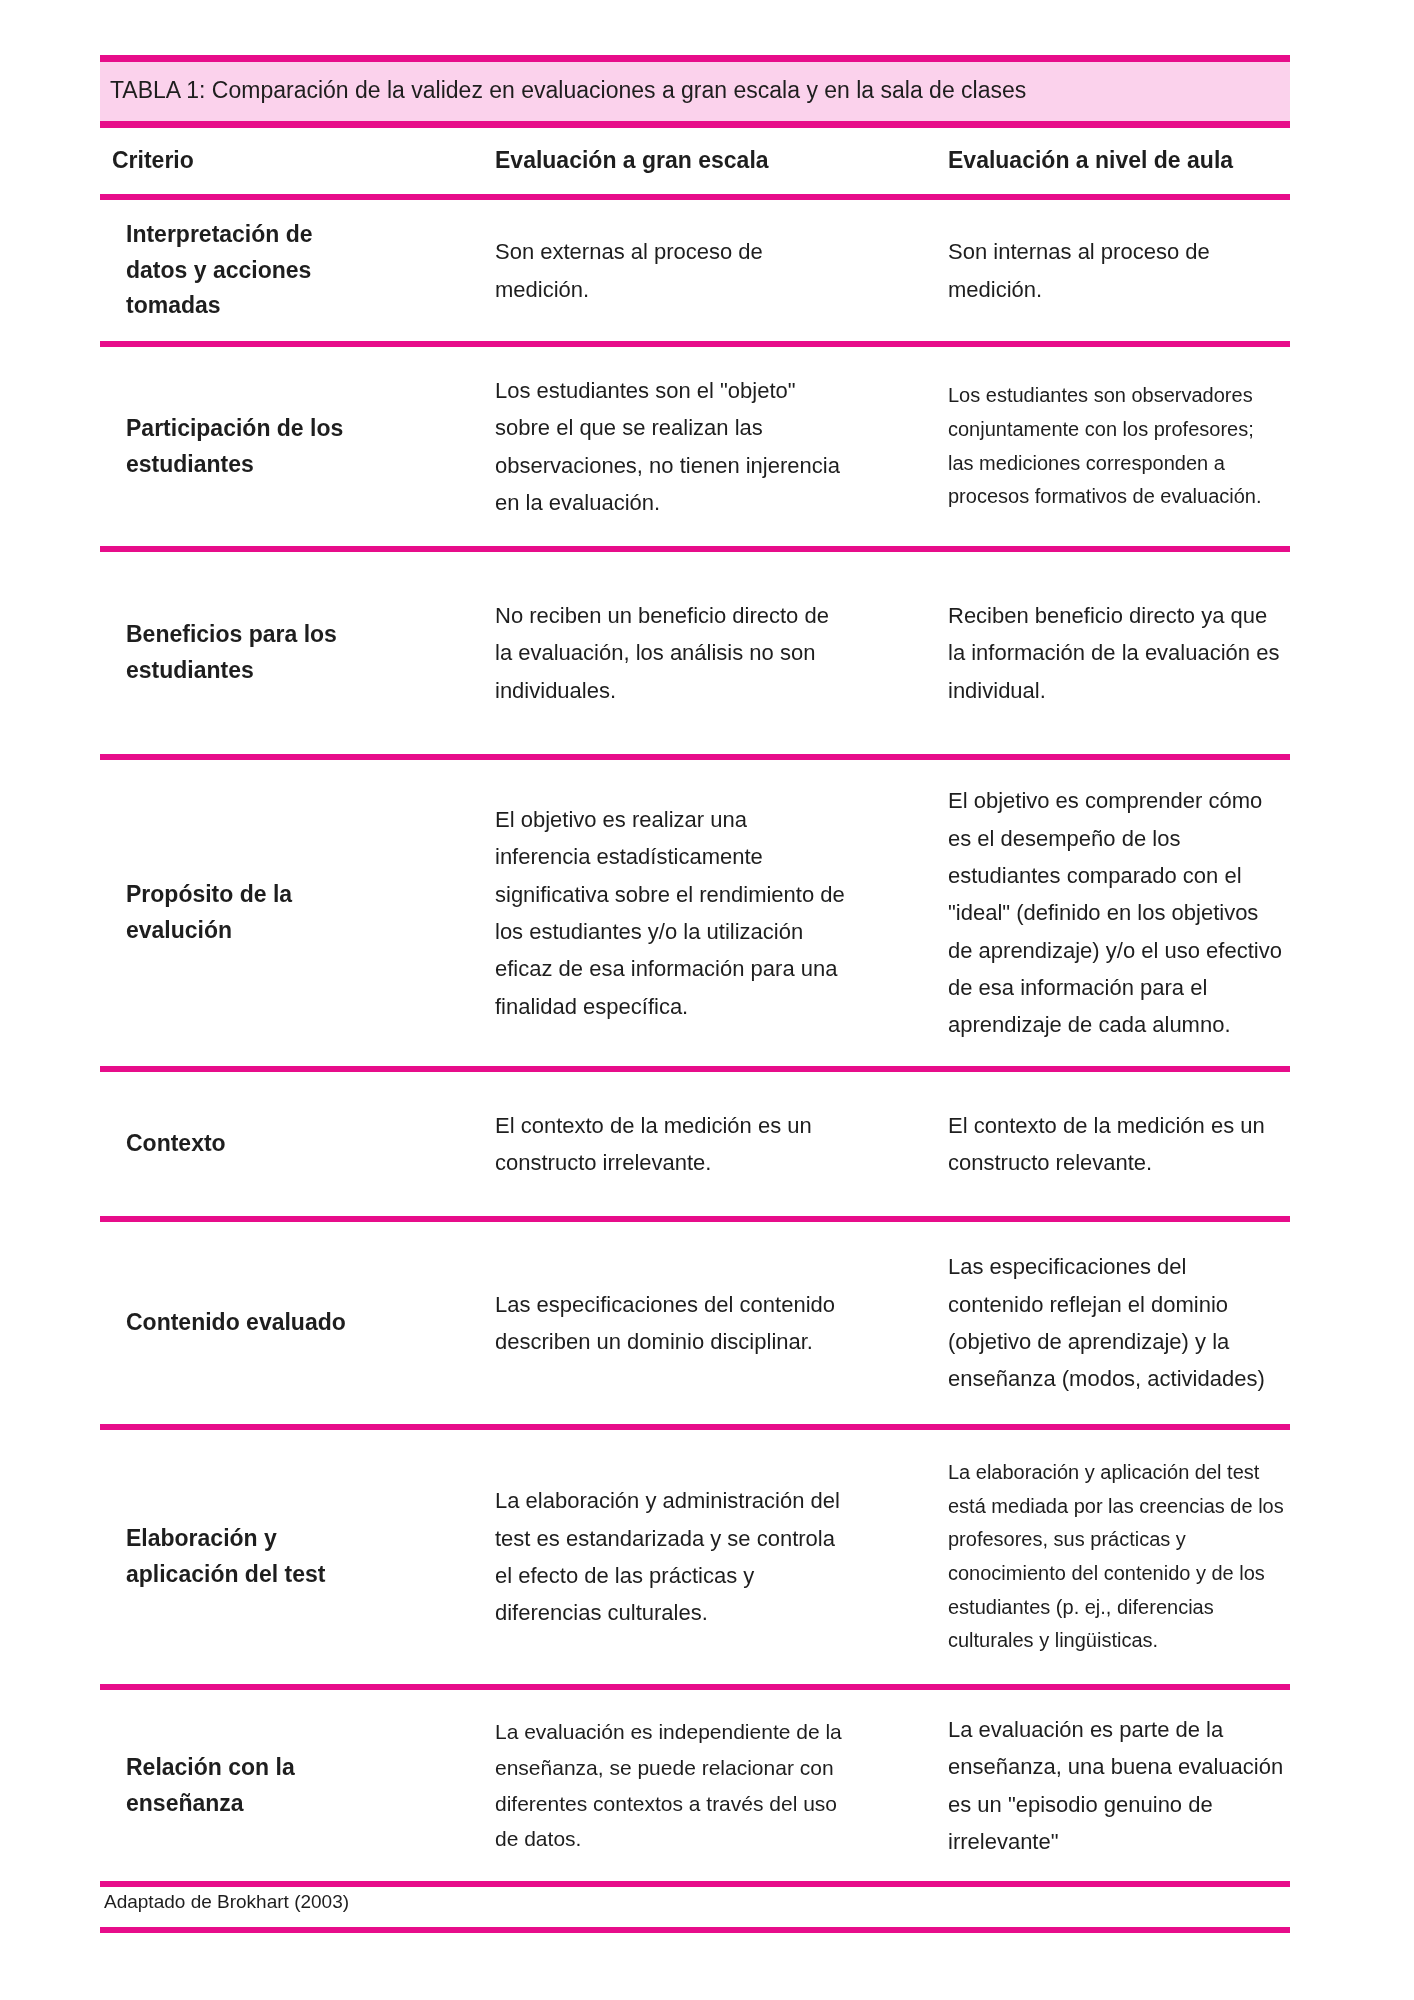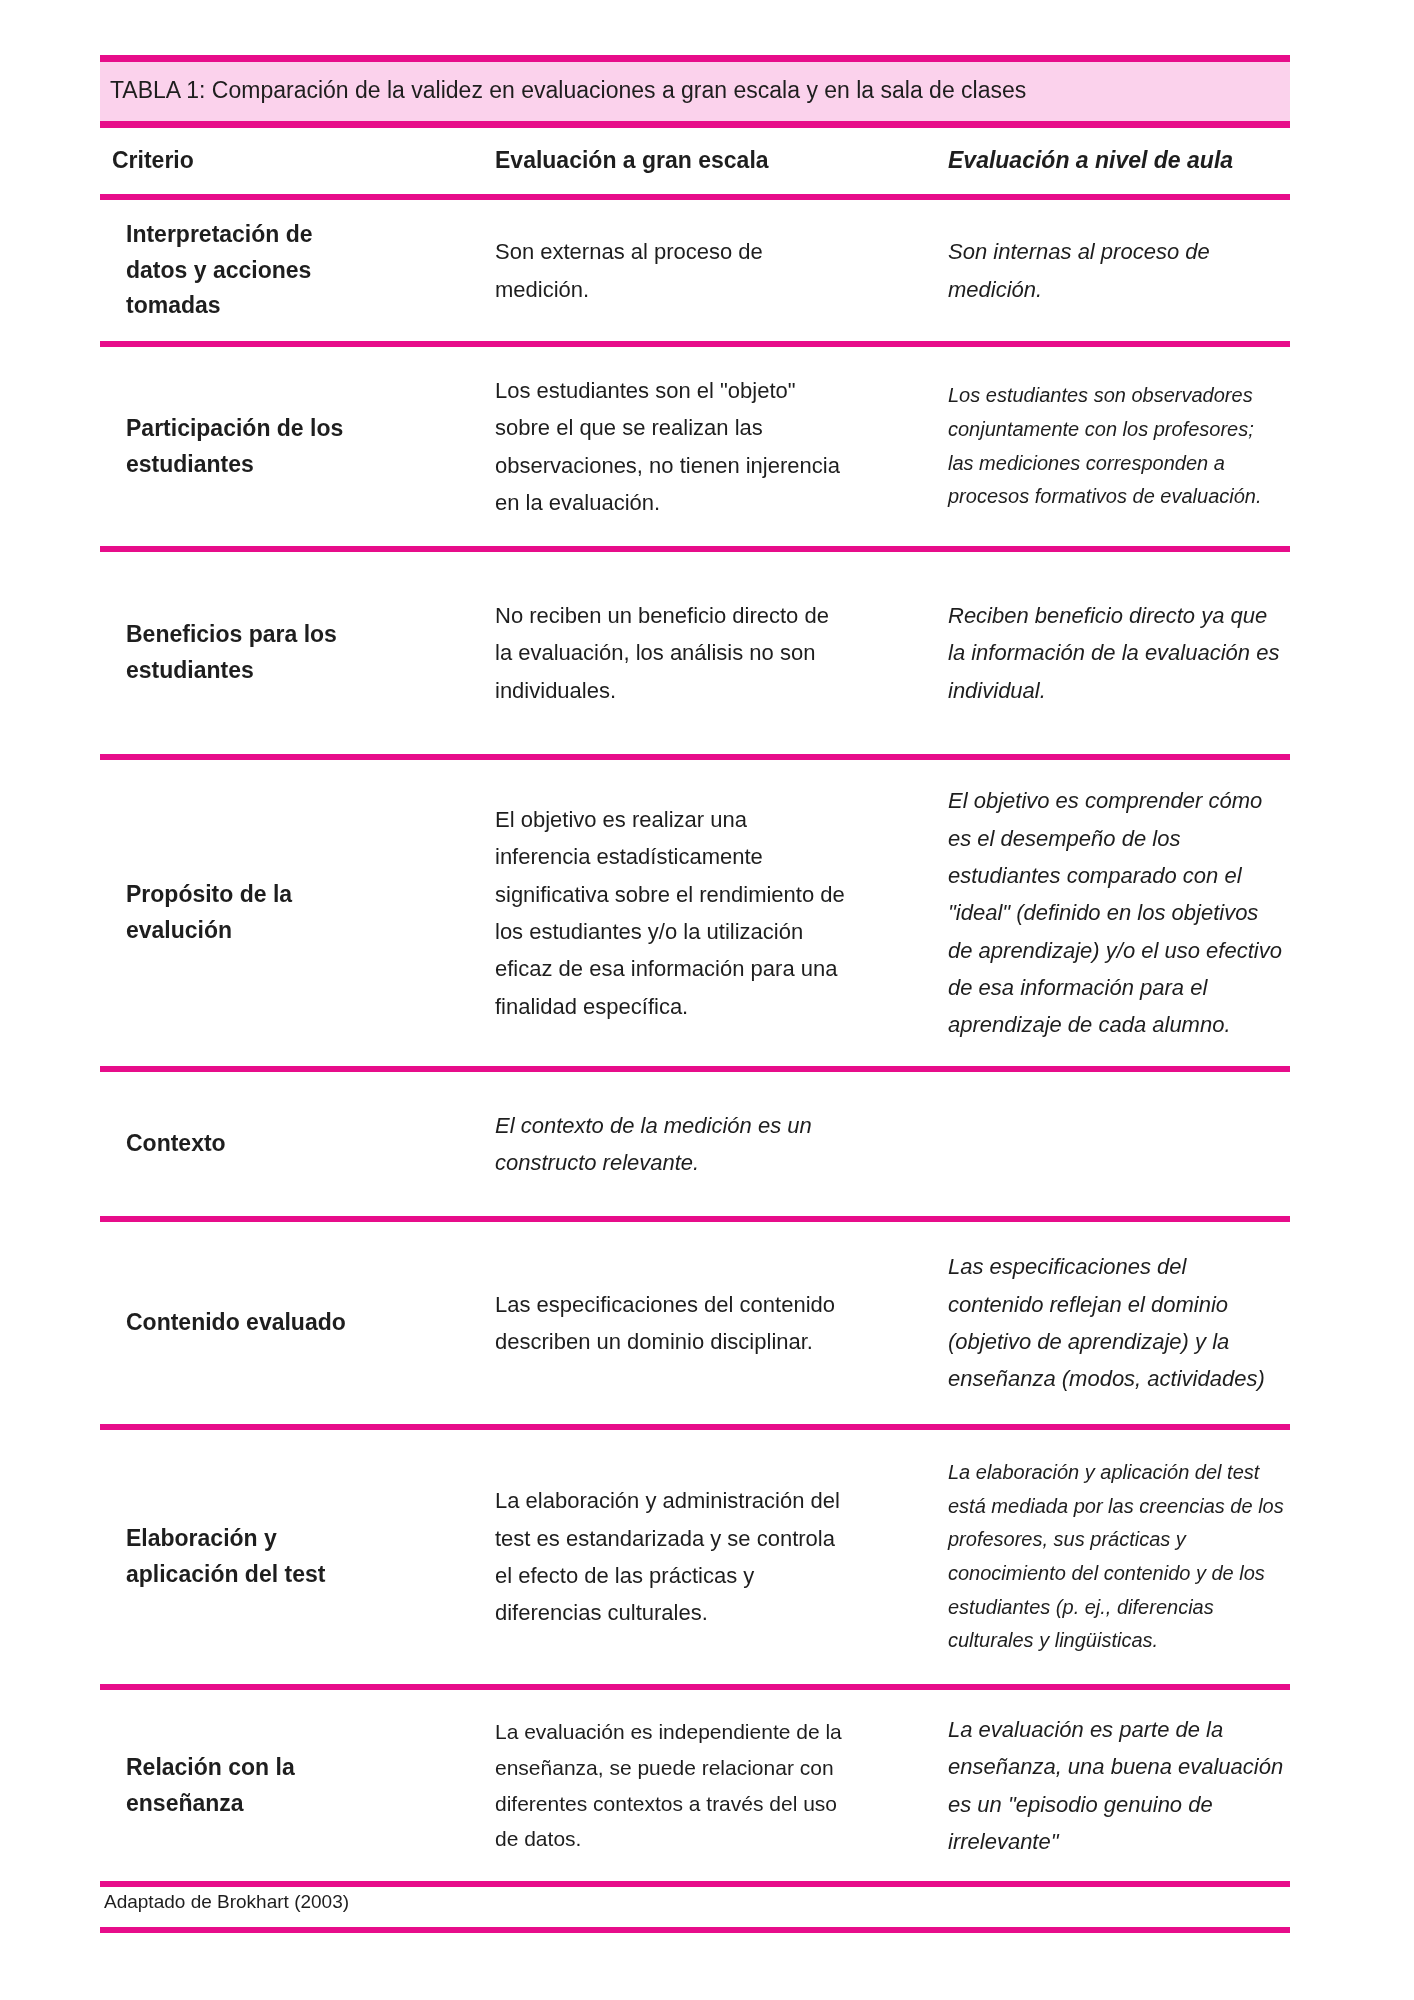--- a/index.html
+++ b/index.html
@@ -36,21 +36,21 @@
     display:grid;
     grid-template-columns:395px 453px 342px;
     border-bottom:6px solid var(--accent);
     align-items:center;
   }
   .cell{display:flex;align-items:center;padding:10px 0;}
   .cell.c1{padding-left:14px;margin-left:12px;}
   .cell p{font-size:22px;line-height:1.7;}
   .c1 p{font-weight:bold;font-size:23px;line-height:1.55;max-width:232px;}
   .c2 p{max-width:352px;}
-  .c3 p{max-width:336px;font-style:italic;}
+  .c3 p{max-width:336px;}
 
   .head-row{min-height:72px;border-bottom:6px solid var(--accent);}
   .head-row .cell{padding:6px 0;}
   .head-row p{font-weight:bold;font-size:23px;max-width:none;}
 
   .r1{min-height:147px;}
   .r2{min-height:205px;}
   .r3{min-height:208px;}
   .r4{min-height:312px;}
   .r5{min-height:150px;}
@@ -137,20 +137,23 @@
       </div>
     <div class="cell c3">
         <p>El objetivo es comprender cómo es el desempeño de los estudiantes comparado con el "ideal" (definido en los objetivos de aprendizaje) y/o el uso efectivo de esa información para el aprendizaje de cada alumno.</p>
       </div>
   </div>
 
   <div class="grid-row r5">
     <div class="cell c1">
         <p>Contexto</p>
       </div>
+    <div class="cell c2">
+        <p>El contexto de la medición es un constructo irrelevante.</p>
+      </div>
     <div class="cell c3">
         <p>El contexto de la medición es un constructo relevante.</p>
       </div>
   </div>
 
   <div class="grid-row r6">
     <div class="cell c1">
         <p>Contenido evaluado</p>
       </div>
     <div class="cell c2">

